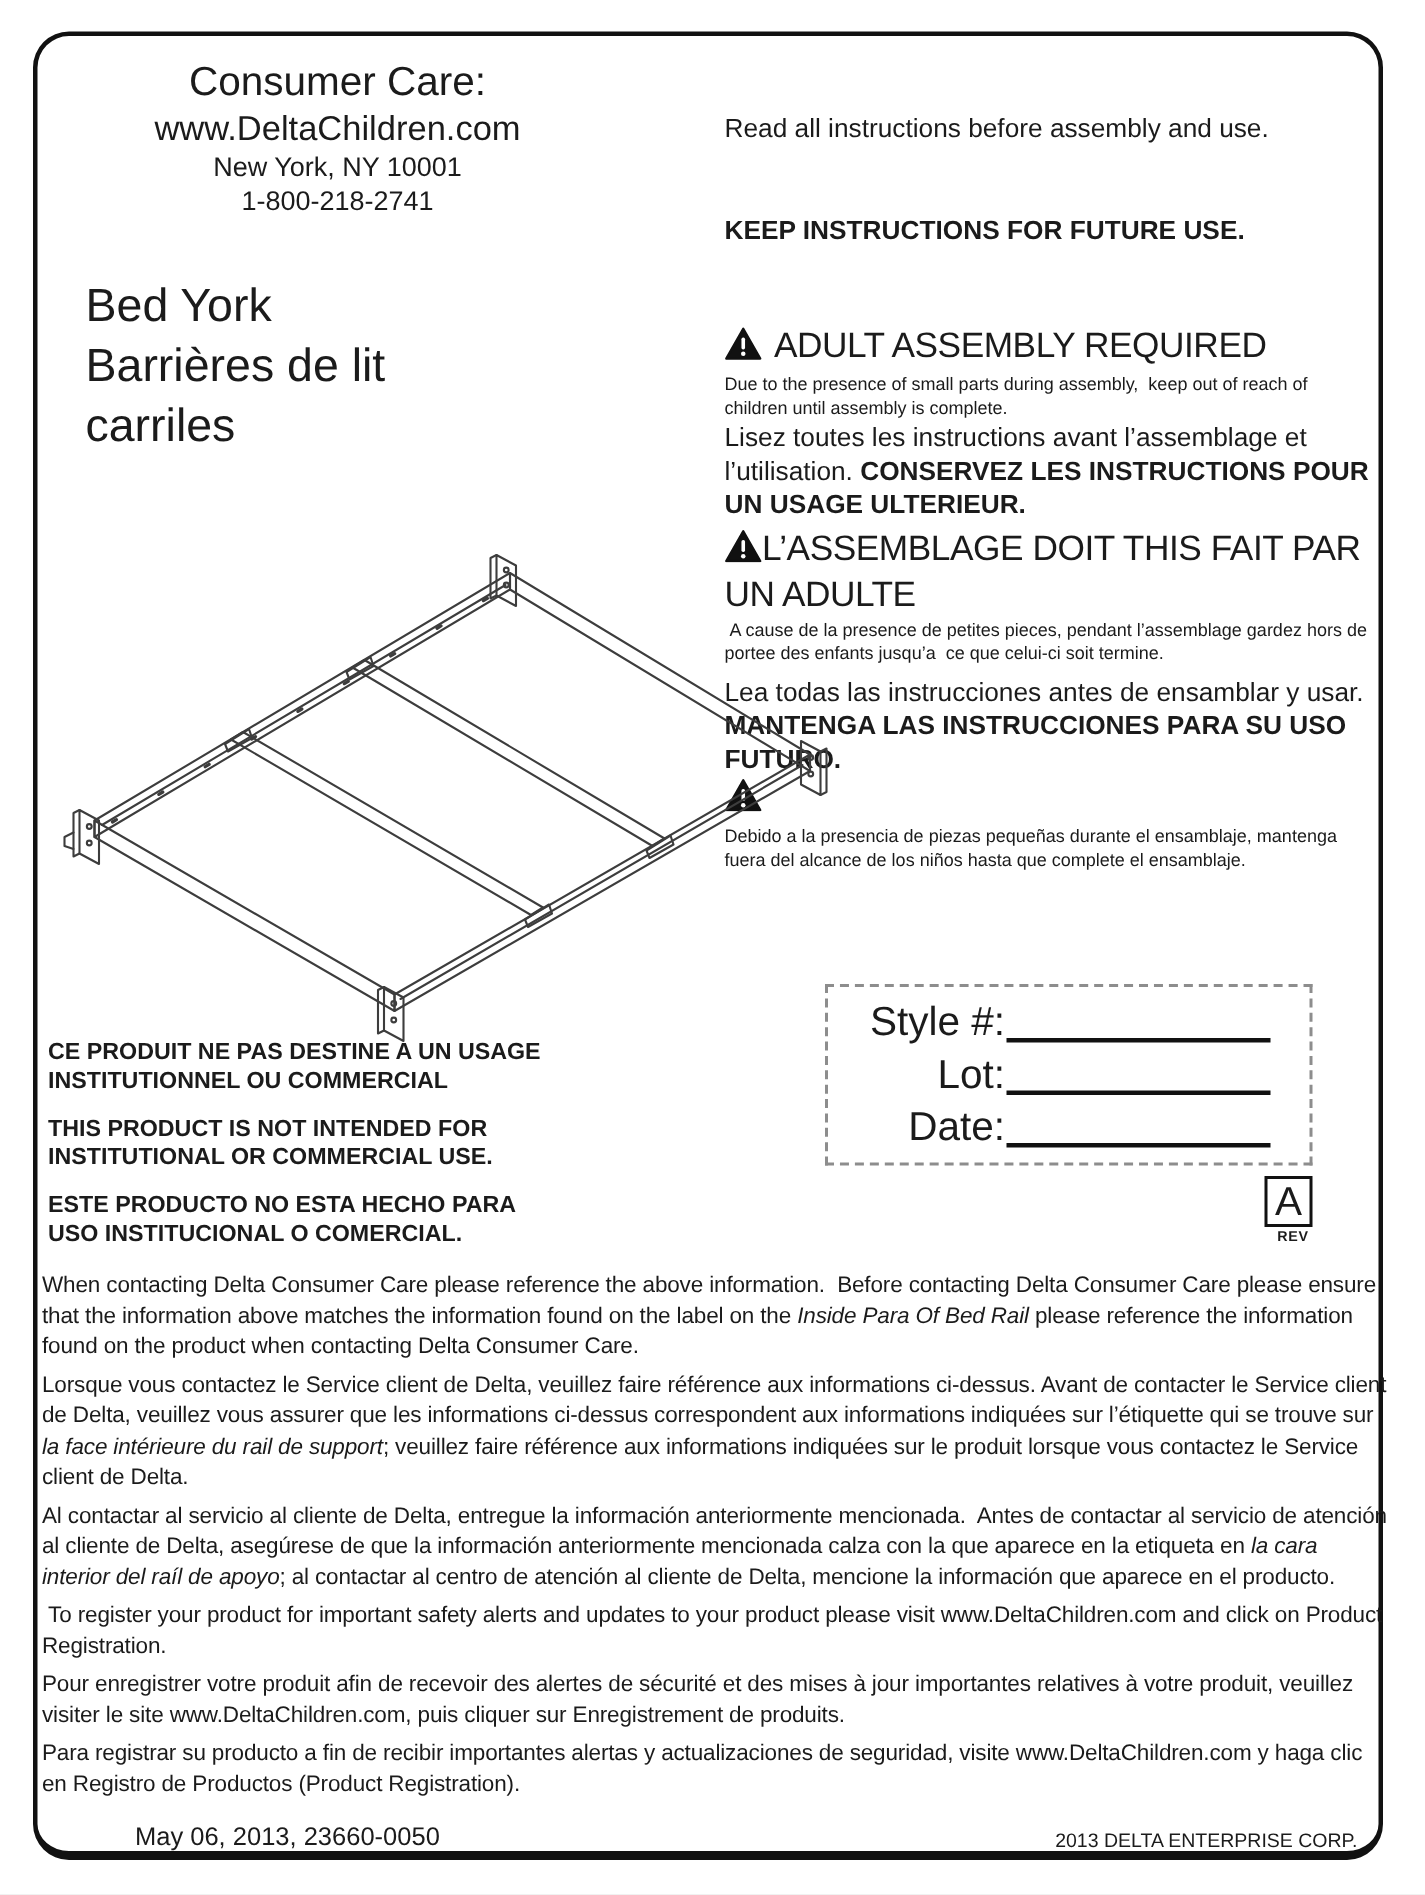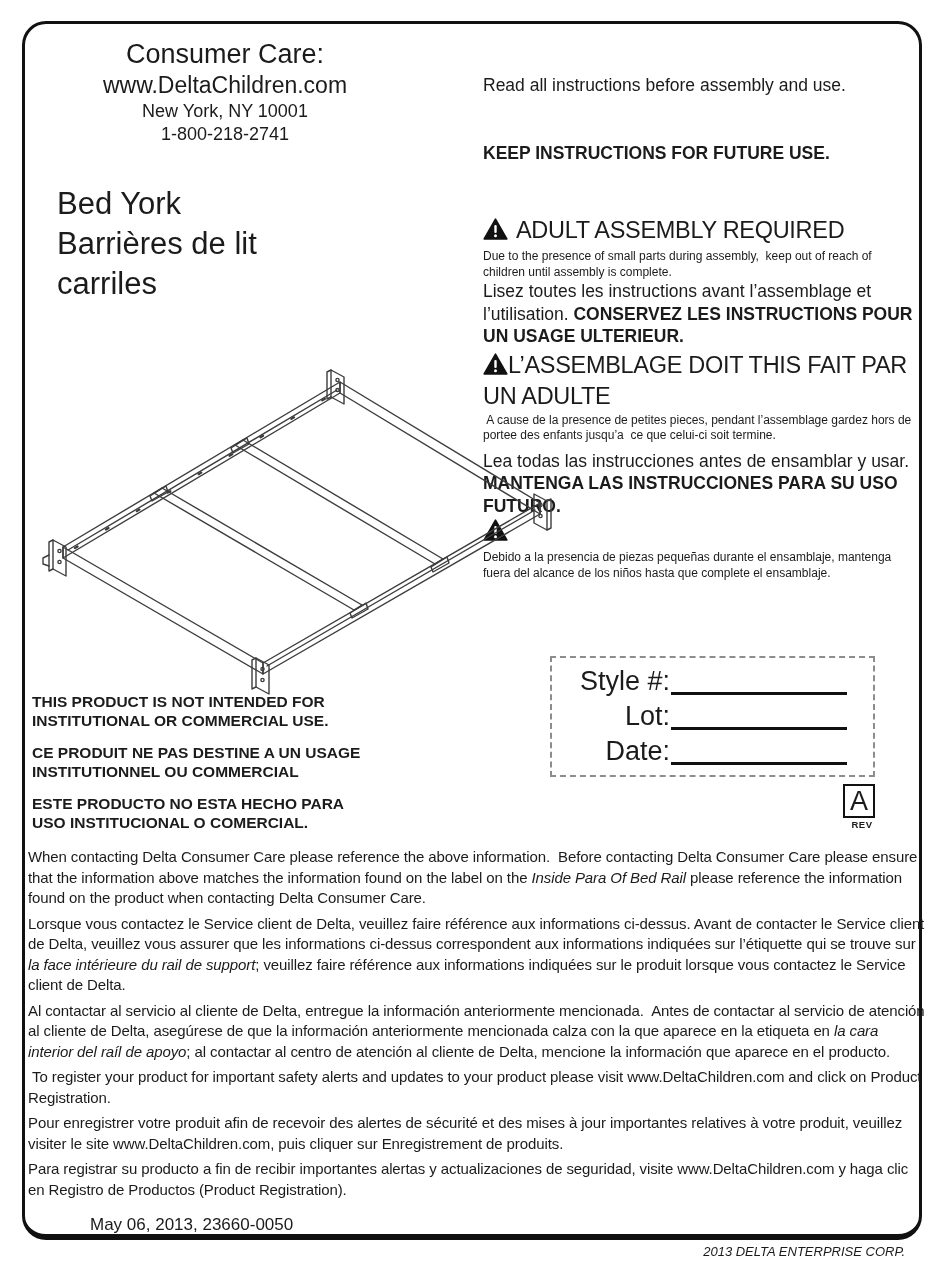--- a/index.html
+++ b/index.html
@@ -46,21 +46,21 @@
                   line-height:30px; text-align:center;}
   .rev-label{font-size:9.5px; font-weight:bold; letter-spacing:0.5px; margin-top:1px;
              margin-left:6px;}
   
   .paragraphs{position:absolute; left:28px; top:847px; width:897px; font-size:15px;
               line-height:20.5px; letter-spacing:-0.1px;}
   .paragraphs p{margin:0 0 5px 0; white-space:pre-wrap;}
   .it{font-style:italic;}
   
   .footer-date{position:absolute; left:90px; top:1215px; font-size:17px;}
-  .footer-copy{position:absolute; right:45px; top:1219px; font-size:13px; font-style:italic;margin-top:25px;}
+  .footer-copy{position:absolute; right:45px; top:1219px; font-size:13px; }
 </style>
 </head>
 <body>
 
 <div class="page">
   <div class="border-frame"></div>
 
   <div class="consumer-care">
     <div class="cc-title">Consumer Care:</div>
     <div class="cc-web">www.DeltaChildren.com</div>
@@ -149,22 +149,22 @@
       <path d="M512 149 L516 147 L516 176 L512 178"></path>
 
       <path d="M221 306 L234 313 L234 342 L221 335 Z"></path>
       <circle cx="227.5" cy="317" r="1.6"></circle>
       <circle cx="227.5" cy="328" r="1.6"></circle>
       <path d="M221 306 L217 308 L217 337 L221 335"></path>
     </g>
   </svg>
 
   <div class="notices">
+    <p><span>CE PRODUIT NE PAS DESTINE A UN USAGE</span><br><span>INSTITUTIONNEL OU COMMERCIAL</span></p>
     <p><span>THIS PRODUCT IS NOT INTENDED FOR</span><br><span>INSTITUTIONAL OR COMMERCIAL USE.</span></p>
-    <p><span>CE PRODUIT NE PAS DESTINE A UN USAGE</span><br><span>INSTITUTIONNEL OU COMMERCIAL</span></p>
     <p><span>ESTE PRODUCTO NO ESTA HECHO PARA</span><br><span>USO INSTITUCIONAL O COMERCIAL.</span></p>
   </div>
 
   <div class="style-box">
     <div class="sbrow">
       <span class="sblbl">Style #:</span>
       <span class="sbline"></span>
     </div>
     <div class="sbrow">
       <span class="sblbl">Lot:</span>

